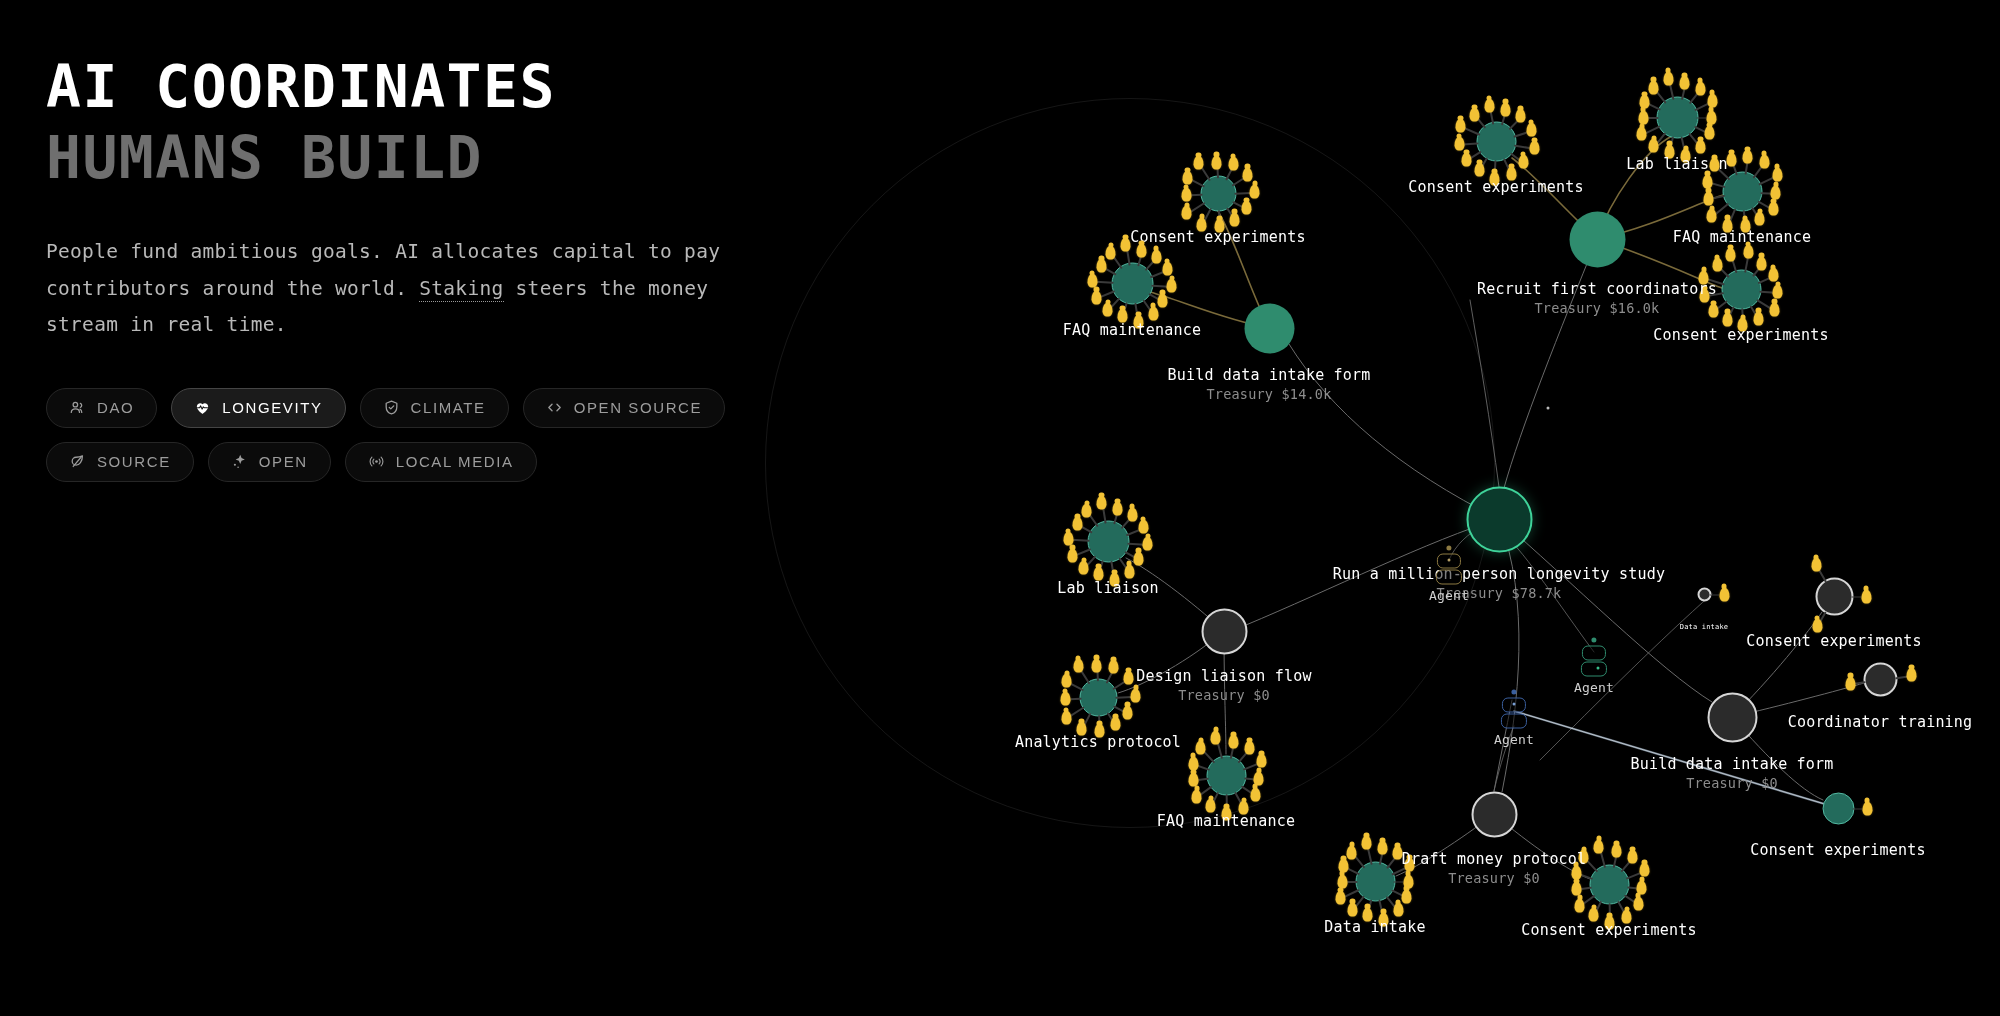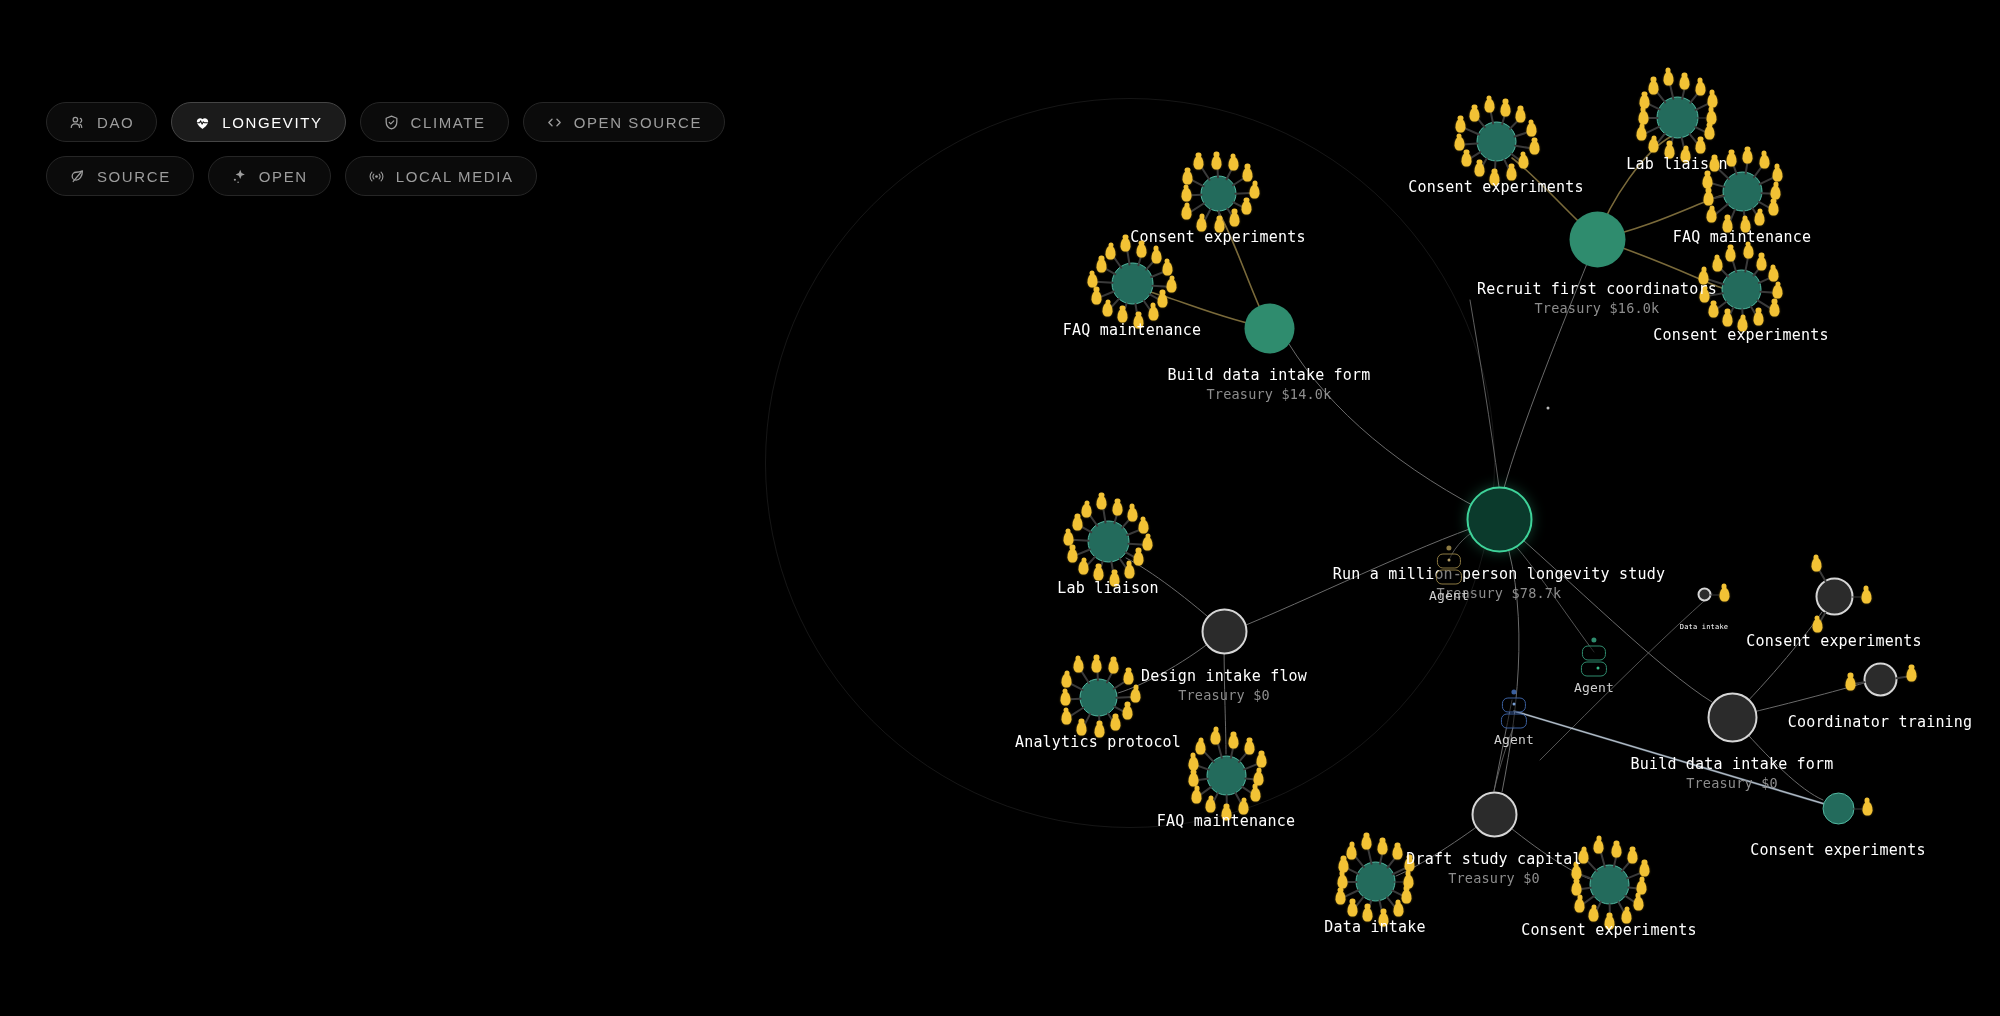--- a/index.html
+++ b/index.html
@@ -866,35 +866,35 @@
         <div class="node-group" style="left: 1499px; top: 519px; width: 1px; height: 1px;">
           <div class="disc" style="width: 66px; height: 66px; background: rgb(11, 58, 44); border: 2px solid rgb(63, 211, 154); box-shadow: rgba(63, 211, 154, 0.3) 0px 0px 14px;"></div>
           <div class="labels" style="margin-top: 45px;">
             <div class="n-title">Run a million-person longevity study</div>
             <div class="n-sub">Treasury $78.7k</div>
           </div>
         </div>
         <div class="node-group" style="left: 1224px; top: 631px; width: 1px; height: 1px;">
           <div class="disc" style="width: 46px; height: 46px; background: rgb(43, 43, 43); border: 2px solid rgb(214, 214, 214);"></div>
           <div class="labels" style="margin-top: 35px;">
-            <div class="n-title">Design intake flow</div>
+            <div class="n-title">Design liaison flow</div>
             <div class="n-sub">Treasury $0</div>
           </div>
         </div>
         <div class="node-group" style="left: 1732px; top: 717px; width: 1px; height: 1px;">
           <div class="disc" style="width: 50px; height: 50px; background: rgb(43, 43, 43); border: 2px solid rgb(214, 214, 214);"></div>
           <div class="labels" style="margin-top: 37px;">
             <div class="n-title">Build data intake form</div>
             <div class="n-sub">Treasury $0</div>
           </div>
         </div>
         <div class="node-group" style="left: 1494px; top: 814px; width: 1px; height: 1px;">
           <div class="disc" style="width: 46px; height: 46px; background: rgb(43, 43, 43); border: 2px solid rgb(214, 214, 214);"></div>
           <div class="labels" style="margin-top: 35px;">
-            <div class="n-title">Draft study capital</div>
+            <div class="n-title">Draft money protocol</div>
             <div class="n-sub">Treasury $0</div>
           </div>
         </div>
         <div class="agent" style="left: 1449px; top: 574px;">
           <div class="bot">
             <div class="dot" style="background:#8d7a42"></div>
             <div class="head" style="border-color:#8d7a42;background:rgba(0,0,0,0.5)"></div>
             <div class="body" style="border-color:#8d7a42;background:rgba(0,0,0,0.5)"></div>
           </div>
           <div class="alabel">Agent</div>
@@ -916,20 +916,25 @@
           <div class="alabel">Agent</div>
         </div>
         <div class="spark" style="left: 1548px; top: 408px; width: 3px; height: 3px; background: rgb(220, 220, 220); opacity: 0.85;"></div>
         <div class="spark" style="left: 1598px; top: 668px; width: 3px; height: 3px; background: rgb(63, 211, 154); opacity: 0.9;"></div>
         <div class="spark" style="left: 1514px; top: 704px; width: 3px; height: 3px; background: rgb(127, 166, 222); opacity: 0.95;"></div>
         <div class="spark" style="left: 1449px; top: 560px; width: 3px; height: 3px; background: rgb(201, 176, 112); opacity: 0.9;"></div>
       </div>
   </div>
 
   <div class="left-panel">
+    <h1 class="headline">
+      <span class="l1">AI COORDINATES</span>
+      <span class="l2">HUMANS BUILD</span>
+    </h1>
+    <p class="subcopy"><span>People fund ambitious goals. AI allocates capital to pay contributors around the world. </span><span class="staking">Staking</span><span> steers the money stream in real time.</span></p>
     <div class="chips" id="chips">
         <button class="chip">
           <span class="ic">
             <svg width="17" height="17" viewBox="0 0 24 24" fill="none" stroke="currentColor" stroke-width="1.8" stroke-linecap="round" stroke-linejoin="round">
               <circle cx="9" cy="8" r="3.2"></circle>
               <path d="M3.2 19c0-3.2 2.6-5 5.8-5s5.8 1.8 5.8 5"></path>
               <path d="M16 6.2a3 3 0 0 1 0 5.6"></path>
               <path d="M18 19c0-2.6-1-4-2.6-4.6"></path>
             </svg>
           </span>

